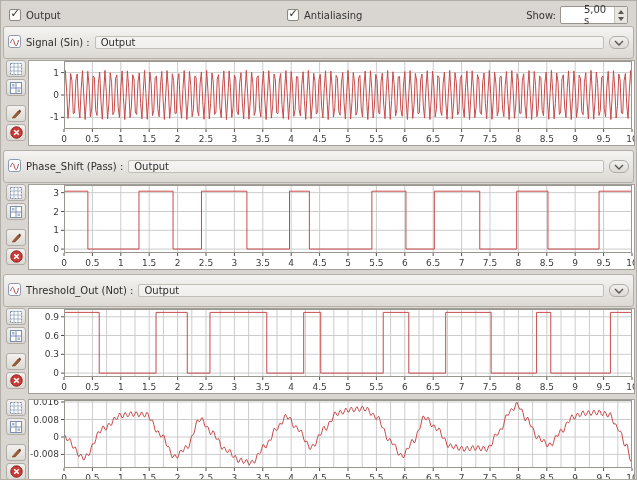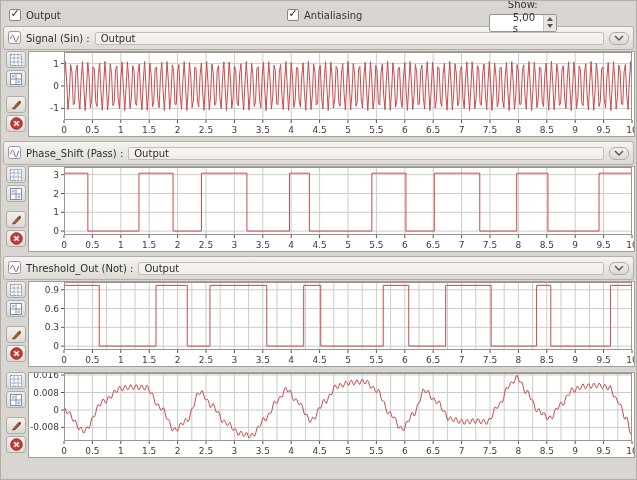--- a/index.html
+++ b/index.html
@@ -10,36 +10,36 @@
     border:1px solid #b2aea8;
     font-family:"DejaVu Sans", sans-serif;
     font-size:10px;color:#333;
     overflow:hidden;
   }
   .top{padding:3px 8px 0 8px;}
   .win-title{text-align:center;color:#3a3a3a;padding:2px 0 4px 0;}
   .controls-row{display:flex;align-items:center;height:22px;}
   .ctrl-left{width:36%;display:flex;align-items:center;}
   .ctrl-center{width:30%;display:flex;align-items:center;justify-content:center;}
-  .ctrl-right{width:34%;display:flex;align-items:center;justify-content:flex-end;gap:4px;flex-direction:column;}
+  .ctrl-right{width:34%;display:flex;align-items:center;justify-content:flex-end;gap:4px;}
   .cb{width:12px;height:12px;border:1px solid #8b8780;background:#fbfbfa;border-radius:2px;
       display:inline-flex;align-items:center;justify-content:center;margin-right:5px;}
   .cb .tick{font-size:11px;line-height:10px;color:#2e2c29;font-weight:bold;margin-top:-2px;}
   .spinbox{display:flex;align-items:center;width:68px;height:18px;background:#fff;
       border:1px solid #9a968f;border-radius:2px;padding-left:23px;}
   .spin-val{flex:1;}
   .spin-btns{width:13px;height:100%;display:flex;flex-direction:column;align-items:center;
       justify-content:center;gap:3px;border-left:1px solid #c8c4be;background:#e8e5e1;}
   .arr-up{width:0;height:0;border-left:3px solid transparent;border-right:3px solid transparent;
       border-bottom:4px solid #5a564f;}
   .arr-dn{width:0;height:0;border-left:3px solid transparent;border-right:3px solid transparent;
       border-top:4px solid #5a564f;}
   .panel{margin:0 2px 3px 2px;}
   .panel-header{
-    height:24px;display:flex;align-items:center;
+    height:33px;display:flex;align-items:center;
     background:linear-gradient(#f5f4f2,#dcd9d4);
     border:1px solid #b3afa8;border-radius:3px;
     padding:0 4px;gap:5px;
   }
   .ptitle{white-space:nowrap;color:#2f2d2a;}
   .combo{flex:1;height:13px;display:flex;align-items:center;
     background:rgba(255,255,255,0.45);border:1px solid #c2beb7;border-radius:2px;
     padding:0 5px;color:#2f2d2a;}
   .collapse-btn{width:20px;height:13px;display:flex;align-items:center;justify-content:center;
     background:linear-gradient(#f2f1ef,#dcd9d4);border:1px solid #b0aca6;border-radius:6px;}

